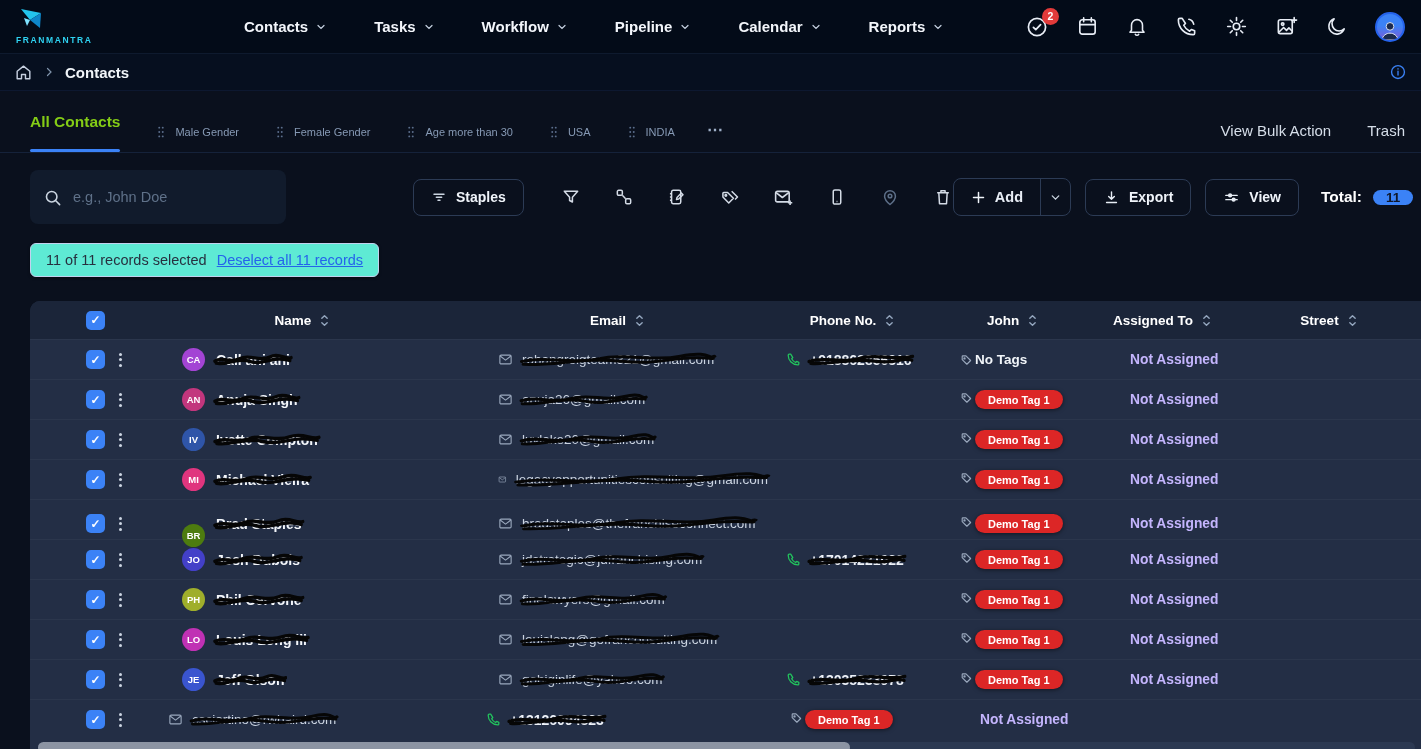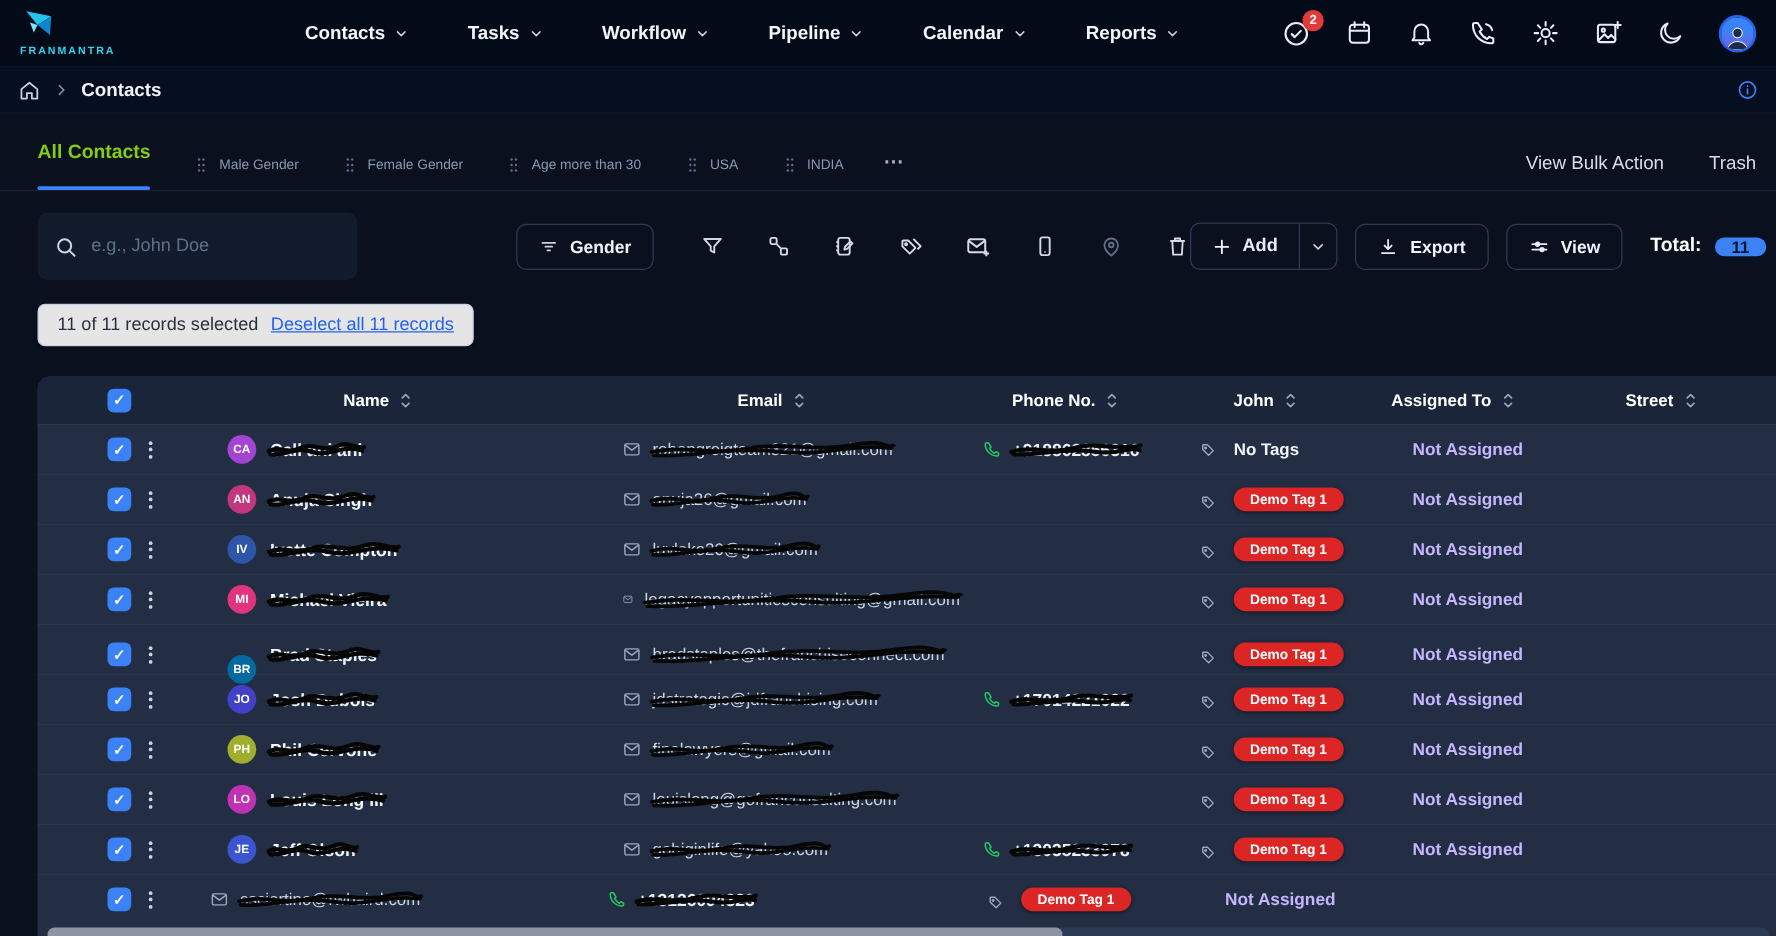--- a/index.html
+++ b/index.html
@@ -50,21 +50,21 @@
   .tool-icon.dim svg { stroke:#5d6f88; }
   .toolbar-right { margin-left:auto; display:flex; align-items:center; gap:14px; }
   .add-btn { display:flex; align-items:stretch; border:1px solid #2c3b55; border-radius:8px; height:38px; cursor:pointer; }
   .add-main { display:flex; align-items:center; gap:9px; padding:0 17px; font-weight:700; font-size:14.5px; }
   .add-caret { border-left:1px solid #2c3b55; width:30px; display:flex; align-items:center; justify-content:center; }
   .total-wrap { display:flex; align-items:center; gap:11px; margin-left:8px; }
   .total-label { font-weight:700; font-size:15.5px; color:#fff; }
   .total-badge { background:#3b82f6; color:#0f172a; border-radius:8px; padding:0 13px; font-size:13.5px; font-weight:700; }
 
   
-  .banner { margin:6px 0 0 30px; display:inline-flex; align-items:center; gap:10px; background:#e5e5e5;
+  .banner { margin:6px 0 0 30px; display:inline-flex; align-items:center; gap:10px; background:#5eead4;
     border:1px solid #c2d2ee; border-radius:6px; padding:8px 15px; font-size:14.5px; color:#27303f; box-shadow:0 1px 3px rgba(0,0,0,.4); }
   .banner a { color:#2563eb; text-decoration:underline; cursor:pointer; }
 
   
   .table-card { margin:24px 0 0 30px; background:#232e45; border-radius:10px 0 0 0; height:455px; position:relative; overflow:hidden; }
   .tgrid { display:grid; grid-template-columns:72px 36px 330px 300px 170px 150px 150px 1fr; align-items:center; }
   .thead { height:38px; background:#1b2539; color:#ffffff; font-size:13.5px; font-weight:700; }
   .th { display:flex; align-items:center; justify-content:center; gap:7px; cursor:pointer; }
   .trow { height:40px; border-top:1px solid rgba(255,255,255,0.04); }
   .cb { width:19px; height:19px; border-radius:5px; background:#3b82f6; color:#fff; font-size:12px; font-weight:700;
@@ -72,21 +72,21 @@
   .menu-dots { display:flex; flex-direction:column; gap:2.5px; align-items:center; cursor:pointer; }
   .menu-dots i { width:3px; height:3px; border-radius:50%; background:#ccd5e2; }
   .name-cell { display:flex; align-items:center; gap:11px; padding-left:44px; }
   .avatar { width:23px; height:23px; border-radius:50%; flex:none; display:flex; align-items:center; justify-content:center;
     font-size:9.5px; font-weight:700; color:#fff; }
   .pname { font-size:14px; font-weight:600; color:#f4f7fb; position:relative; white-space:nowrap; }
   .email-cell { display:flex; align-items:center; gap:9px; padding-left:30px; }
   .pemail { color:#ccd5e2; font-size:13.5px; position:relative; white-space:nowrap; }
   .phone-cell { display:flex; align-items:center; gap:9px; padding-left:18px; }
   .pphone { color:#eef2f8; font-size:14px; font-weight:600; position:relative; white-space:nowrap; }
-  .tags-cell { display:flex; align-items:flex-end; gap:12px; padding-left:22px; }
+  .tags-cell { display:flex; align-items:flex-start; gap:0; padding-left:22px; }
   .tag-pill { background:#dc2626; color:#fff; font-size:11px; font-weight:700; padding:3.5px 13px; border-radius:999px; white-space:nowrap; box-shadow:0 1px 4px rgba(0,0,0,.5); }
   .tag-none { font-size:13.5px; font-weight:700; color:#f1f5f9; }
   .assigned-cell { padding-left:42px; font-weight:700; font-size:13.8px; color:#c4b5fd; }
   .scrib { position:absolute; left:-3px; right:-3px; top:50%; height:12px; transform:translateY(-55%) rotate(-1.2deg); pointer-events:none; }
   .scrib svg { width:100%; height:100%; }
   .hscroll { position:absolute; bottom:3px; left:8px; right:6px; height:11px; background:#2c3952; border-radius:6px; }
   .hthumb { width:59%; height:100%; background:#8c94a3; border-radius:6px; cursor:pointer; }
 </style>
 </head>
 <body>
@@ -294,21 +294,21 @@
     <svg width="19" height="19" viewBox="0 0 24 24" fill="none" stroke="#cbd5e1" stroke-width="2" stroke-linecap="round">
         <circle cx="11" cy="11" r="6.6"></circle>
         <path d="M16.5 16.5L21 21"></path>
       </svg>
     <input type="text" placeholder="e.g., John Doe" style="">
   </div>
   <button class="btn filters-btn">
     <svg width="16" height="16" viewBox="0 0 24 24" fill="none" stroke="#cbd5e1" stroke-width="2.2" stroke-linecap="round">
         <path d="M4.5 8h15M8 12.5h8M10.5 17h3"></path>
       </svg>
-    <span>Gender</span>
+    <span>Staples</span>
   </button>
   <div class="tool-icons">
     <span class="tool-icon">
         <svg width="20" height="20" viewBox="0 0 24 24" fill="none" stroke-width="1.8" stroke-linejoin="round">
           <path d="M4 5h16l-6.3 7.2V18l-3.4-1.8v-4z"></path>
         </svg>
       </span>
     <span class="tool-icon">
         <svg width="20" height="20" viewBox="0 0 24 24" fill="none" stroke-width="1.8" stroke-linejoin="round">
           <rect x="4" y="4" width="6" height="6" rx="1.5"></rect>
@@ -676,21 +676,21 @@
   <div class="tgrid trow">
     <div>
           <span class="cb">✓</span>
         </div>
     <div class="menu-dots">
           <i></i>
           <i></i>
           <i></i>
         </div>
     <div class="name-cell">
-      <span class="avatar" style="background: #0369a1; margin-top: 24px;">BR</span>
+      <span class="avatar" style="background: #4d7c0f; margin-top: 24px;">BR</span>
       <span class="pname"><span>Brad Staples</span>
         <span class="scrib">
               <svg viewBox="0 0 120 12" preserveAspectRatio="none" fill="none" stroke="#060606" stroke-width="3.4" stroke-linecap="round">
                 <path d="M2 7 C15 2 25 10 40 5 S70 9 85 4 S110 8 118 5"></path>
                 <path d="M4 9 C20 12 35 3 55 8 S90 2 116 8"></path>
               </svg>
             </span>
       </span>
     </div>
     <div class="email-cell">

